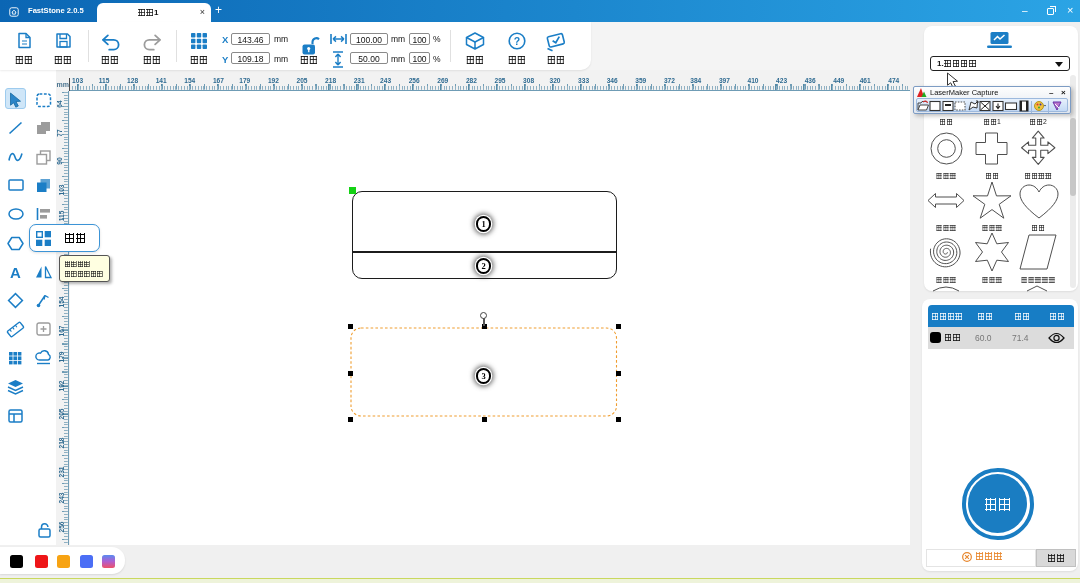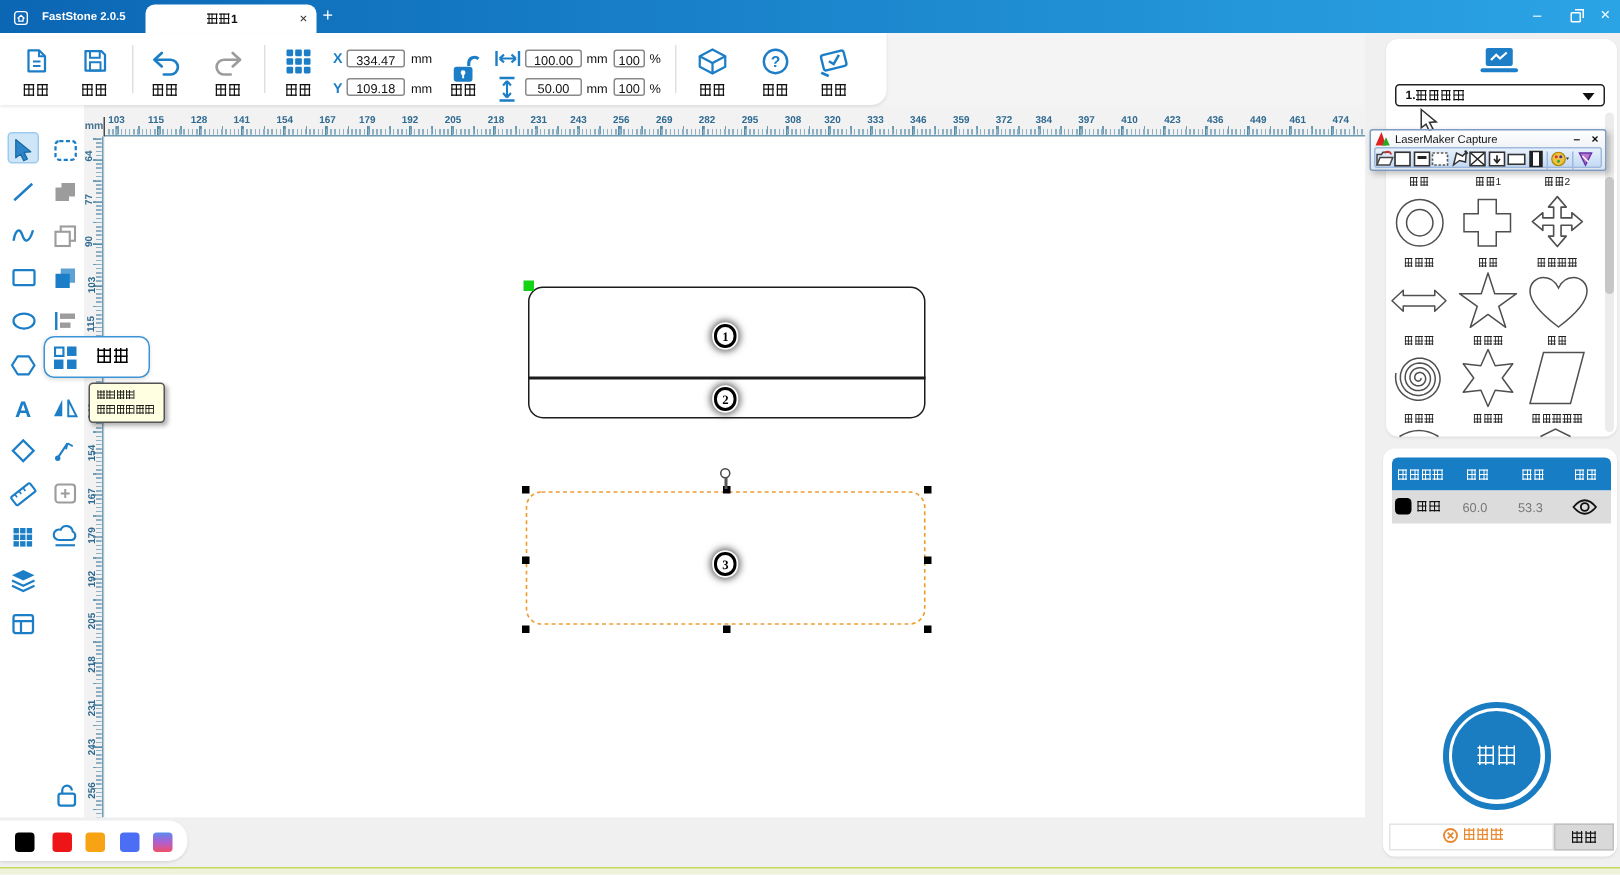--- a/index.html
+++ b/index.html
@@ -318,21 +318,21 @@
 <span class="lkt" style="left:63px;top:55px"><i class="c"></i><i class="c"></i></span>
 <span class="lkt" style="left:110px;top:55px"><i class="c"></i><i class="c"></i></span>
 <span class="lkt" style="left:152px;top:55px"><i class="c"></i><i class="c"></i></span>
 <span class="lkt" style="left:199px;top:55px"><i class="c"></i><i class="c"></i></span>
 <span class="lkt" style="left:309px;top:55px"><i class="c"></i><i class="c"></i></span>
 <span class="lkt" style="left:475px;top:55px"><i class="c"></i><i class="c"></i></span>
 <span class="lkt" style="left:517px;top:55px"><i class="c"></i><i class="c"></i></span>
 <span class="lkt" style="left:556px;top:55px"><i class="c"></i><i class="c"></i></span>
 <span class="xy" style="left:222px;top:34px">X</span>
 <span class="xy" style="left:222px;top:53.5px">Y</span>
-<div class="tin" style="left:231px;top:32.5px;width:39px">334.47</div>
+<div class="tin" style="left:231px;top:32.5px;width:39px">143.46</div>
 <div class="tin" style="left:231px;top:52px;width:39px">109.18</div>
 <span class="tmm" style="left:274px;top:34px">mm</span>
 <span class="tmm" style="left:274px;top:53.5px">mm</span>
 <div class="tin" style="left:350px;top:32.5px;width:38px">100.00</div>
 <div class="tin" style="left:350px;top:52px;width:38px">50.00</div>
 <span class="tmm" style="left:391px;top:34px">mm</span>
 <span class="tmm" style="left:391px;top:53.5px">mm</span>
 <div class="tin" style="left:409px;top:32.5px;width:21px">100</div>
 <div class="tin" style="left:409px;top:52px;width:21px">100</div>
 <span class="tmm" style="left:433px;top:34px">%</span>
@@ -415,21 +415,21 @@
 <div class="ab" id="phead">
  <b style="left:3px"><i class="c"></i><i class="c"></i><i class="c"></i><i class="c"></i></b>
  <b style="left:49px"><i class="c"></i><i class="c"></i></b>
  <b style="left:86px"><i class="c"></i><i class="c"></i></b>
  <b style="left:121px"><i class="c"></i><i class="c"></i></b>
 </div>
 <div class="ab" id="prow"></div>
 <div class="ab" style="left:929.5px;top:331.5px;width:11.5px;height:11.5px;background:#000;border-radius:3px"></div>
 <span class="ab" style="left:944px;top:333px;font-size:8px;font-weight:bold;color:#111"><i class="c"></i><i class="c"></i></span>
 <span class="ab" style="left:975px;top:333px;font-size:8.5px;color:#777">60.0</span>
-<span class="ab" style="left:1012px;top:333px;font-size:8.5px;color:#777">53.3</span>
+<span class="ab" style="left:1012px;top:333px;font-size:8.5px;color:#777">71.4</span>
 <svg width="17" height="12" style="left:1048px;top:332px" viewBox="0 0 17 12">
  <path d="M1 6 Q8.5 -3 16 6 Q8.5 15 1 6 Z" fill="none" stroke="#111" stroke-width="1.2"></path>
  <circle cx="8.5" cy="6" r="2.6" fill="none" stroke="#111" stroke-width="1.2"></circle>
 </svg>
 <div class="ab" id="startb"></div>
 <div class="ab" id="startc"><span style="font-size:13.5px"><i class="c"></i><i class="c"></i></span></div>
 <div class="ab" style="left:926px;top:549px;width:110px;height:18px;background:#fff;border:1px solid #e4e4e4"></div>
 <span class="ab" style="left:975px;top:551.5px;font-size:9px;color:#e8872d">
  <svg width="10" height="10" style="left:-13px;top:0.5px" viewBox="0 0 9 9">
       <circle cx="4.5" cy="4.5" r="3.9" fill="none" stroke="#e8872d" stroke-width="1.1"></circle>

